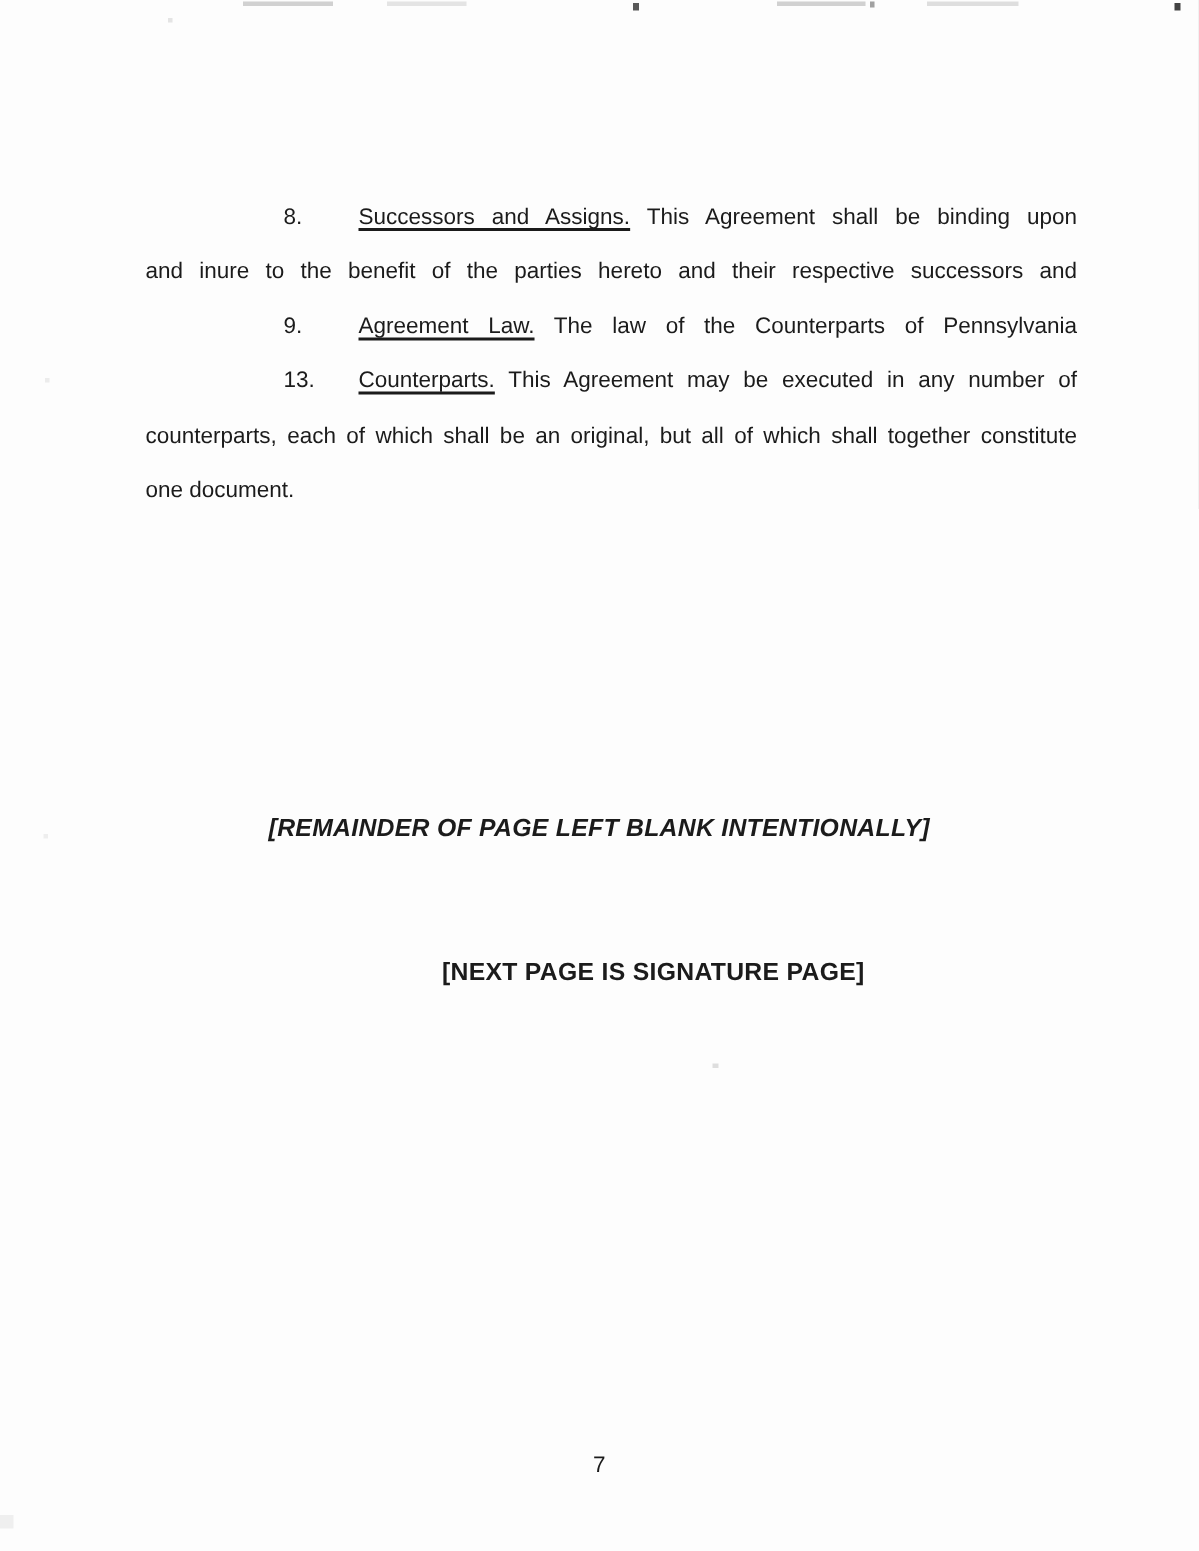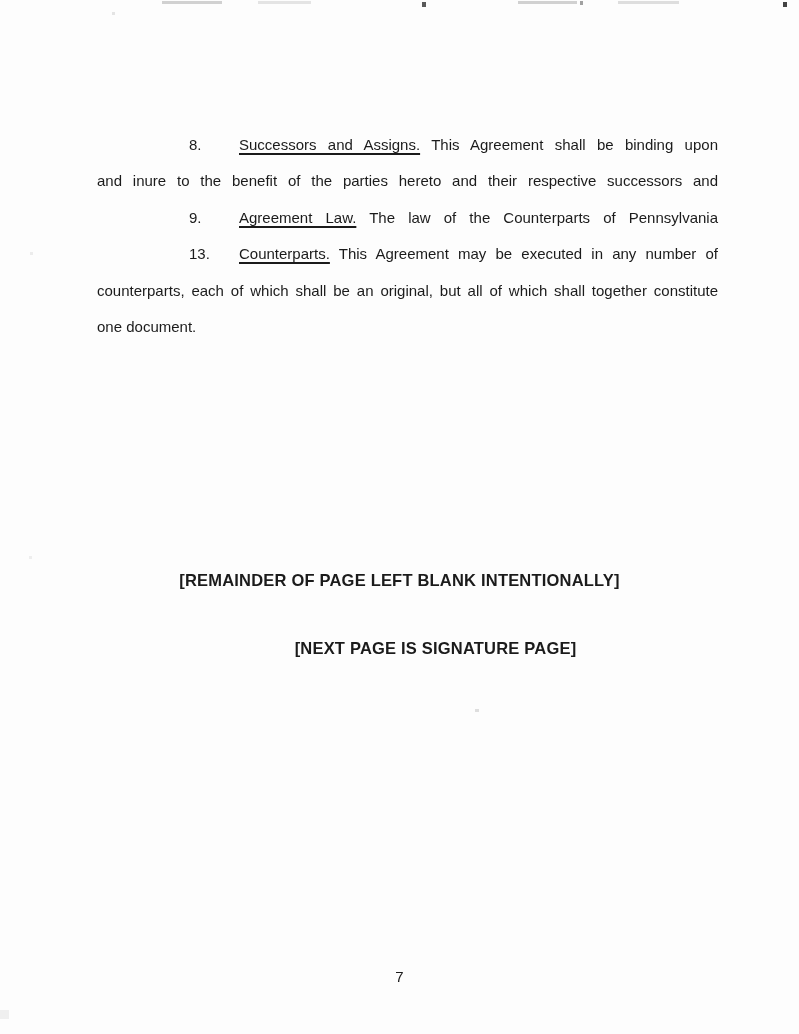--- a/index.html
+++ b/index.html
@@ -50,21 +50,21 @@
   
   .notice {
     position: absolute;
     left: 0;
     width: 799px;
     text-align: center;
     font-weight: bold;
     font-size: 16.5px;
     letter-spacing: 0.2px;
   }
-  .notice.remainder { top: 571px; }
+  .notice.remainder { top: 543px; font-style: italic; }
   .notice.nextpage  { top: 639px; padding-left: 36px; }
 
   
   .pageno {
     position: absolute;
     left: 0;
     top: 968px;
     width: 799px;
     text-align: center;
     font-size: 15px;

